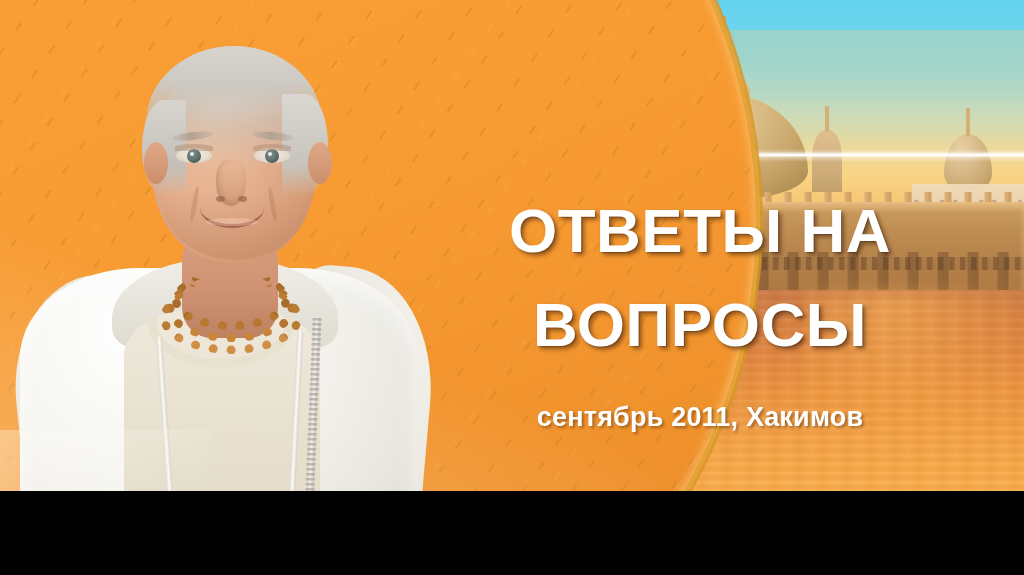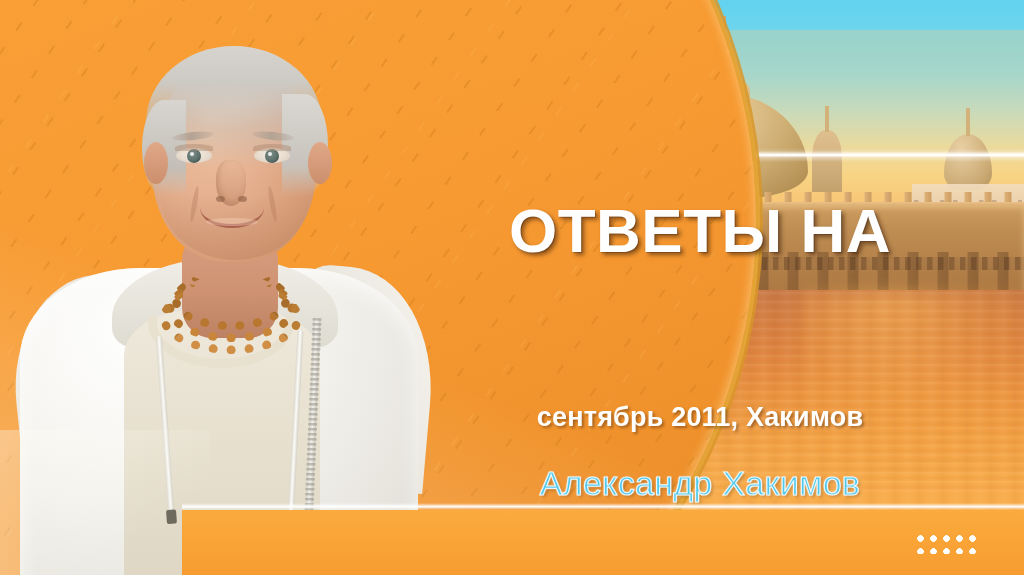--- a/index.html
+++ b/index.html
@@ -6,21 +6,21 @@
 
   html, body {
     width:1024px; height:575px;
     background:#000;
     font-family:"Liberation Sans", sans-serif;
     overflow:hidden;
   }
 
   #poster {
     position:relative;
-    width:1024px; height:575px;
+    width:1024px; height:491px;
     overflow:hidden;
   }
 
   
   .photo-layer {
     position:absolute; inset:0;
     overflow:hidden;
   }
 
   
@@ -866,24 +866,24 @@
     <div class="p-smile-line-l"></div>
     <div class="p-smile-line-r"></div>
     <div class="p-mouth"></div>
     <div class="p-lip-hl"></div>
   </div>
 
   <div class="bl-wash"></div>
 
   <div class="title">
     <span class="line line1">ОТВЕТЫ НА</span>
+    <span class="line line2">ВОПРОСЫ</span>
   </div>
 
   <div class="subtitle">сентябрь 2011, Хакимов</div>
 
-  <div class="speaker">Александр Хакимов</div>
 
   <div class="footer-sep"></div>
   <div class="footer">
     <div class="footer-dots"></div>
   </div>
 
 </div>
 
 </body></html>

